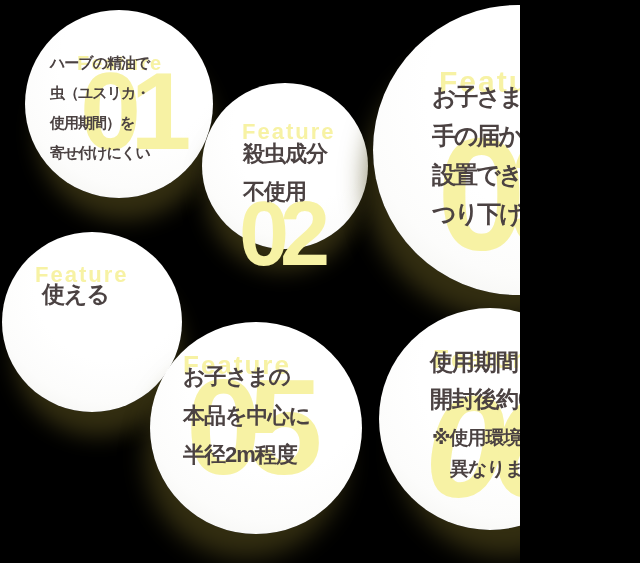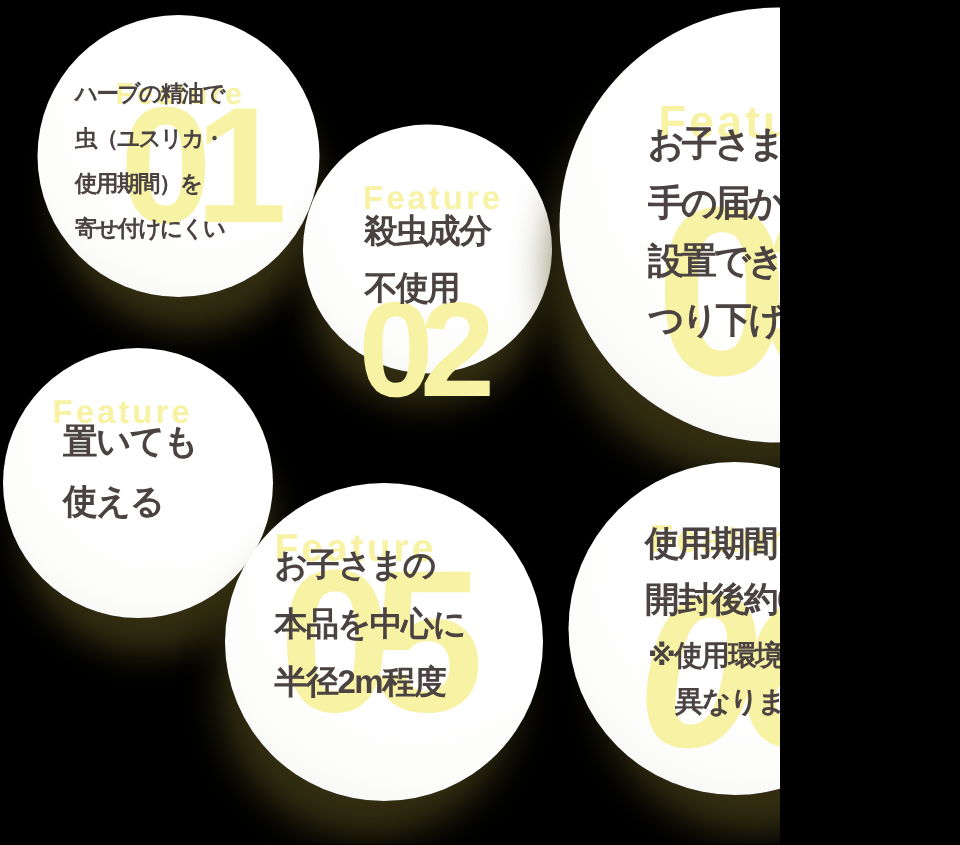--- a/index.html
+++ b/index.html
@@ -98,21 +98,20 @@
       <div class="ln">お子さまの</div>
       <div class="ln">手の届かない所に</div>
       <div class="ln">設置できる</div>
       <div class="ln">つり下げタイプ</div>
     </div>
   </div>
 
   <div class="bubble c4">
     <div class="flabel">Feature</div>
     <div class="jp">
-      <div class="ln">置いても</div>
       <div class="ln">使える</div>
     </div>
   </div>
 
   <div class="bubble c5">
     <div class="flabel">Feature</div>
     <div class="fnum">05</div>
     <div class="jp">
       <div class="ln">お子さまの</div>
       <div class="ln">本品を中心に</div>

